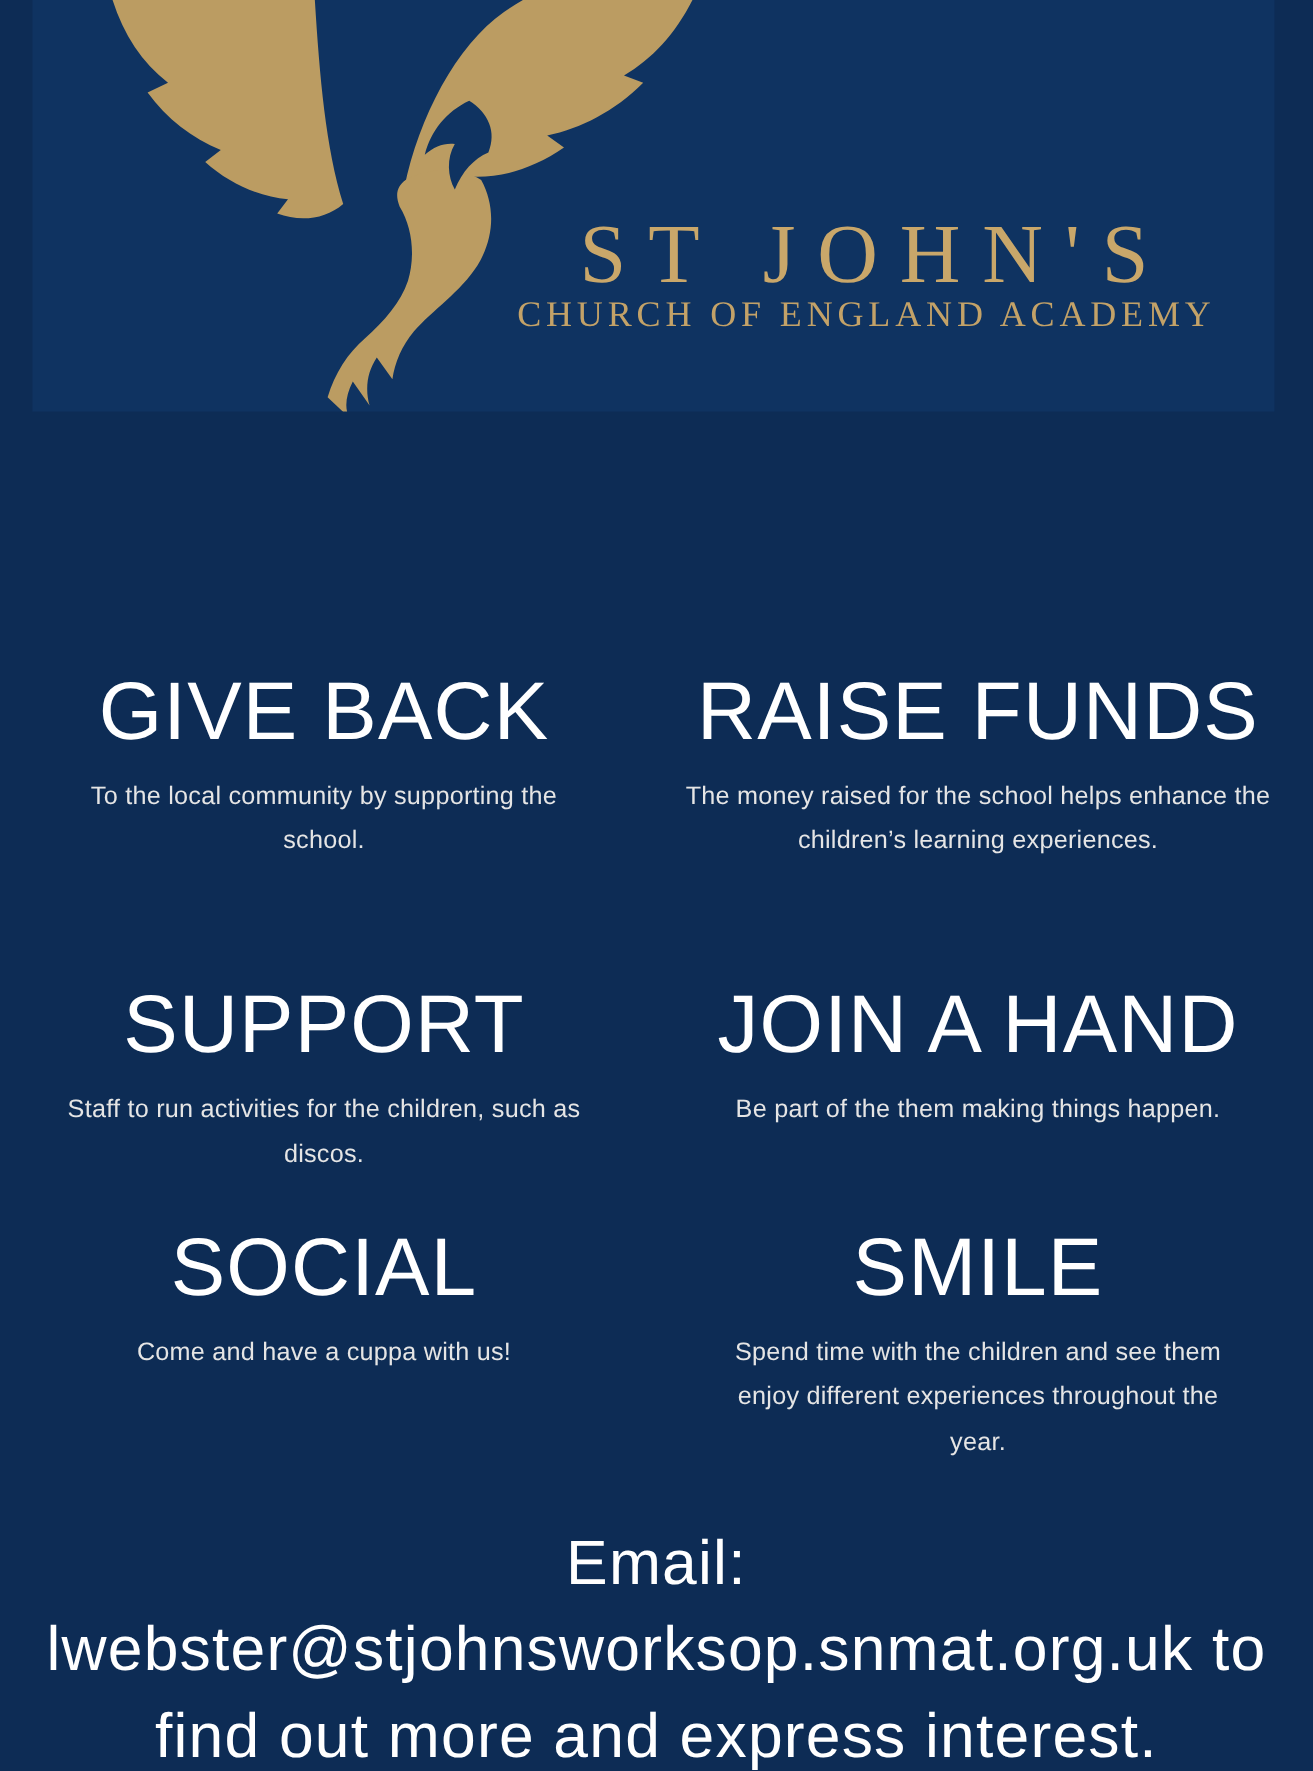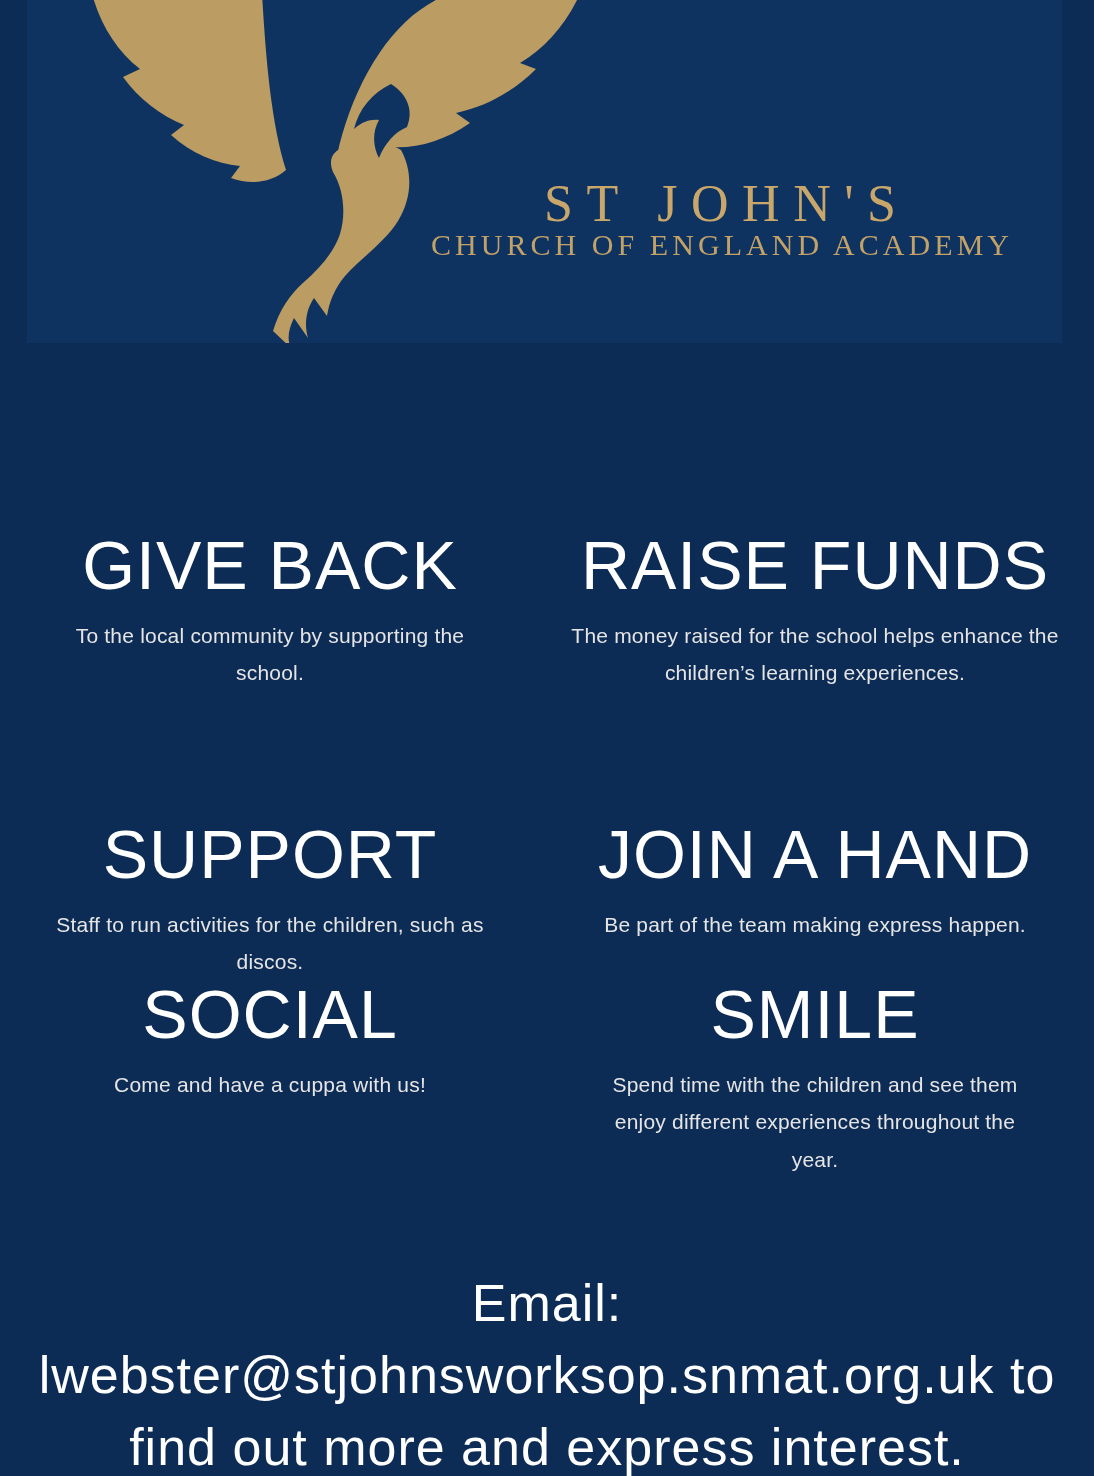--- a/index.html
+++ b/index.html
@@ -37,21 +37,21 @@
   }
   .logo-text {
     position: absolute;
     left: 378px;
     top: 178px;
     width: 630px;
     text-align: center;
   }
   .school-name {
     font-family: "Liberation Serif", serif;
-    font-size: 52px;
+    font-size: 70px;
     line-height: 1;
     letter-spacing: 0.26em;
     color: #c9a76a;
     white-space: nowrap;
     text-indent: 0.26em; 
   }
   .school-subtitle {
     font-family: "Liberation Serif", serif;
     font-size: 30px;
     line-height: 1;
@@ -90,23 +90,23 @@
   .feature .feature-body {
     margin-top: 14px;
     font-size: 21px;
     line-height: 1.78;
     letter-spacing: 0.2px;
     color: #e5e5e5;
     white-space: pre-line;
   }
   .col-left  { left: 30px;  width: 480px; }
   .col-right { left: 570px; width: 490px; }
-  .row-1 { top: 528px; }
+  .row-1 { top: 556px; }
   .row-2 { top: 794px; margin-top: 23px; }
-  .row-3 { top: 977px; }
+  .row-3 { top: 1019px; }
 
   
   .contact {
     position: absolute;
     top: 1268px;
     left: 0;
     width: 100%;
     text-align: center;
     font-size: 52px;
     line-height: 1.38;
@@ -188,21 +188,21 @@
   </div>
 
   <div class="feature col-left row-2">
     <div class="feature-heading">SUPPORT</div>
     <div class="feature-body">Staff to run activities for the children, such as
 discos.</div>
   </div>
 
   <div class="feature col-right row-2">
     <div class="feature-heading">JOIN A HAND</div>
-    <div class="feature-body">Be part of the team making express happen.</div>
+    <div class="feature-body">Be part of the them making things happen.</div>
   </div>
 
   <div class="feature col-left row-3">
     <div class="feature-heading">SOCIAL</div>
     <div class="feature-body">Come and have a cuppa with us!</div>
   </div>
 
   <div class="feature col-right row-3">
     <div class="feature-heading">SMILE</div>
     <div class="feature-body">Spend time with the children and see them

